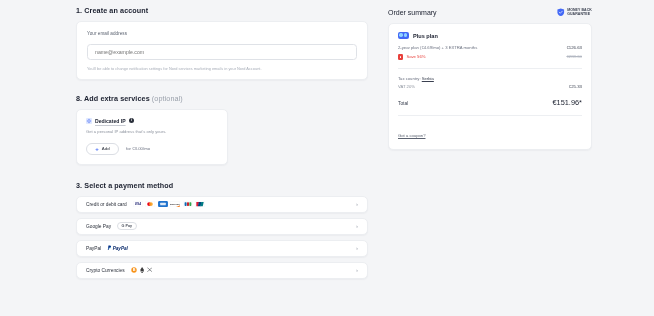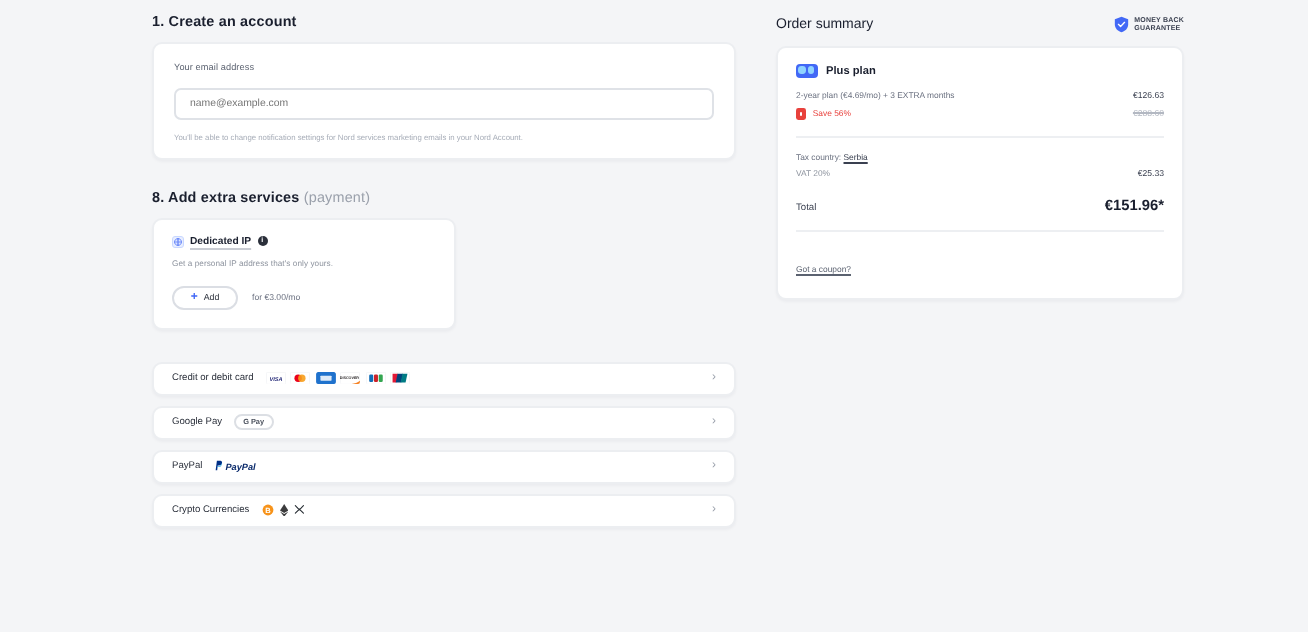--- a/index.html
+++ b/index.html
@@ -101,21 +101,21 @@
   .save-text { font-size: 4.2px; color: #e8413c; font-weight: 500; }
 
   .divider { height: 1px; background: #edeff2; margin: 8px 0 7px; }
   .tax-line { font-size: 4.2px; color: #6b7180; }
   .tax-line a { color: #3a4050; text-decoration: underline; }
   .vat-row { display: flex; align-items: center; margin-top: 3.5px; }
   .vat-label { font-size: 4.2px; color: #8d939e; }
   .vat-val { margin-left: auto; font-size: 4.3px; color: #3a4050; }
   .total-row { display: flex; align-items: baseline; margin-top: 9px; }
   .total-label { font-size: 4.8px; color: #3a4050; }
-  .total-val { margin-left: auto; font-size: 7.4px; font-weight: 700; color: #1a1f2e; }
+  .total-val { margin-left: auto; font-size: 7.4px; font-weight: 400; color: #1a1f2e; }
   .coupon { font-size: 4.2px; color: #5b6270; text-decoration: underline; cursor: pointer; display: inline-block; }
 </style>
 </head>
 <body>
 
 <div class="page">
 
   <div class="col-left">
 
     <div>
@@ -123,21 +123,21 @@
       <div class="card acct-card">
         <div class="field-label">Your email address</div>
         <input class="email-input" type="text" placeholder="name@example.com" style="">
         <div class="helper">You'll be able to change notification settings for Nord services marketing emails in your Nord Account.</div>
       </div>
     </div>
 
     <div class="svc-wrap">
       <div class="section-title">
         <span>8. Add extra services</span>
-        <span class="optional">(payment)</span>
+        <span class="optional">(optional)</span>
       </div>
       <div class="card svc-card">
         <div class="svc-head">
           <svg class="svc-ip-icon" viewBox="0 0 12 12">
             <rect x="0.5" y="0.5" width="11" height="11" rx="2.5" fill="#e8eeff" stroke="#c8d7ff"></rect>
             <path d="M6 2.6c1.9 0 3.4 1.5 3.4 3.4S7.9 9.4 6 9.4 2.6 7.9 2.6 6 4.1 2.6 6 2.6z" fill="none" stroke="#4268f6" stroke-width="0.8"></path>
             <path d="M2.6 6h6.8M6 2.6c1 1 1 5.8 0 6.8M6 2.6c-1 1-1 5.8 0 6.8" fill="none" stroke="#4268f6" stroke-width="0.6"></path>
           </svg>
           <span class="svc-name">Dedicated IP</span>
           <span class="info-dot">i</span>
@@ -147,20 +147,21 @@
           <button class="add-btn">
             <span class="plus">+</span>
             <span>Add</span>
           </button>
           <span class="svc-price">for €3.00/mo</span>
         </div>
       </div>
     </div>
 
     <div>
+      <div class="section-title">3. Select a payment method</div>
       <div class="pay-list">
 
         <div class="pay-row">
           <span class="pay-label">Credit or debit card</span>
           <span class="pay-logos">
             <svg class="logo" viewBox="0 0 32 20" style="width:10px">
               <rect width="32" height="20" rx="2.5" fill="#fff" stroke="#e2e5ea" stroke-width="1"></rect>
               <text x="16" y="14" font-family="Liberation Sans" font-size="9" font-weight="bold" font-style="italic" fill="#1a1f71" text-anchor="middle">VISA</text>
             </svg>
             <svg class="logo" viewBox="0 0 32 20" style="width:10px">

